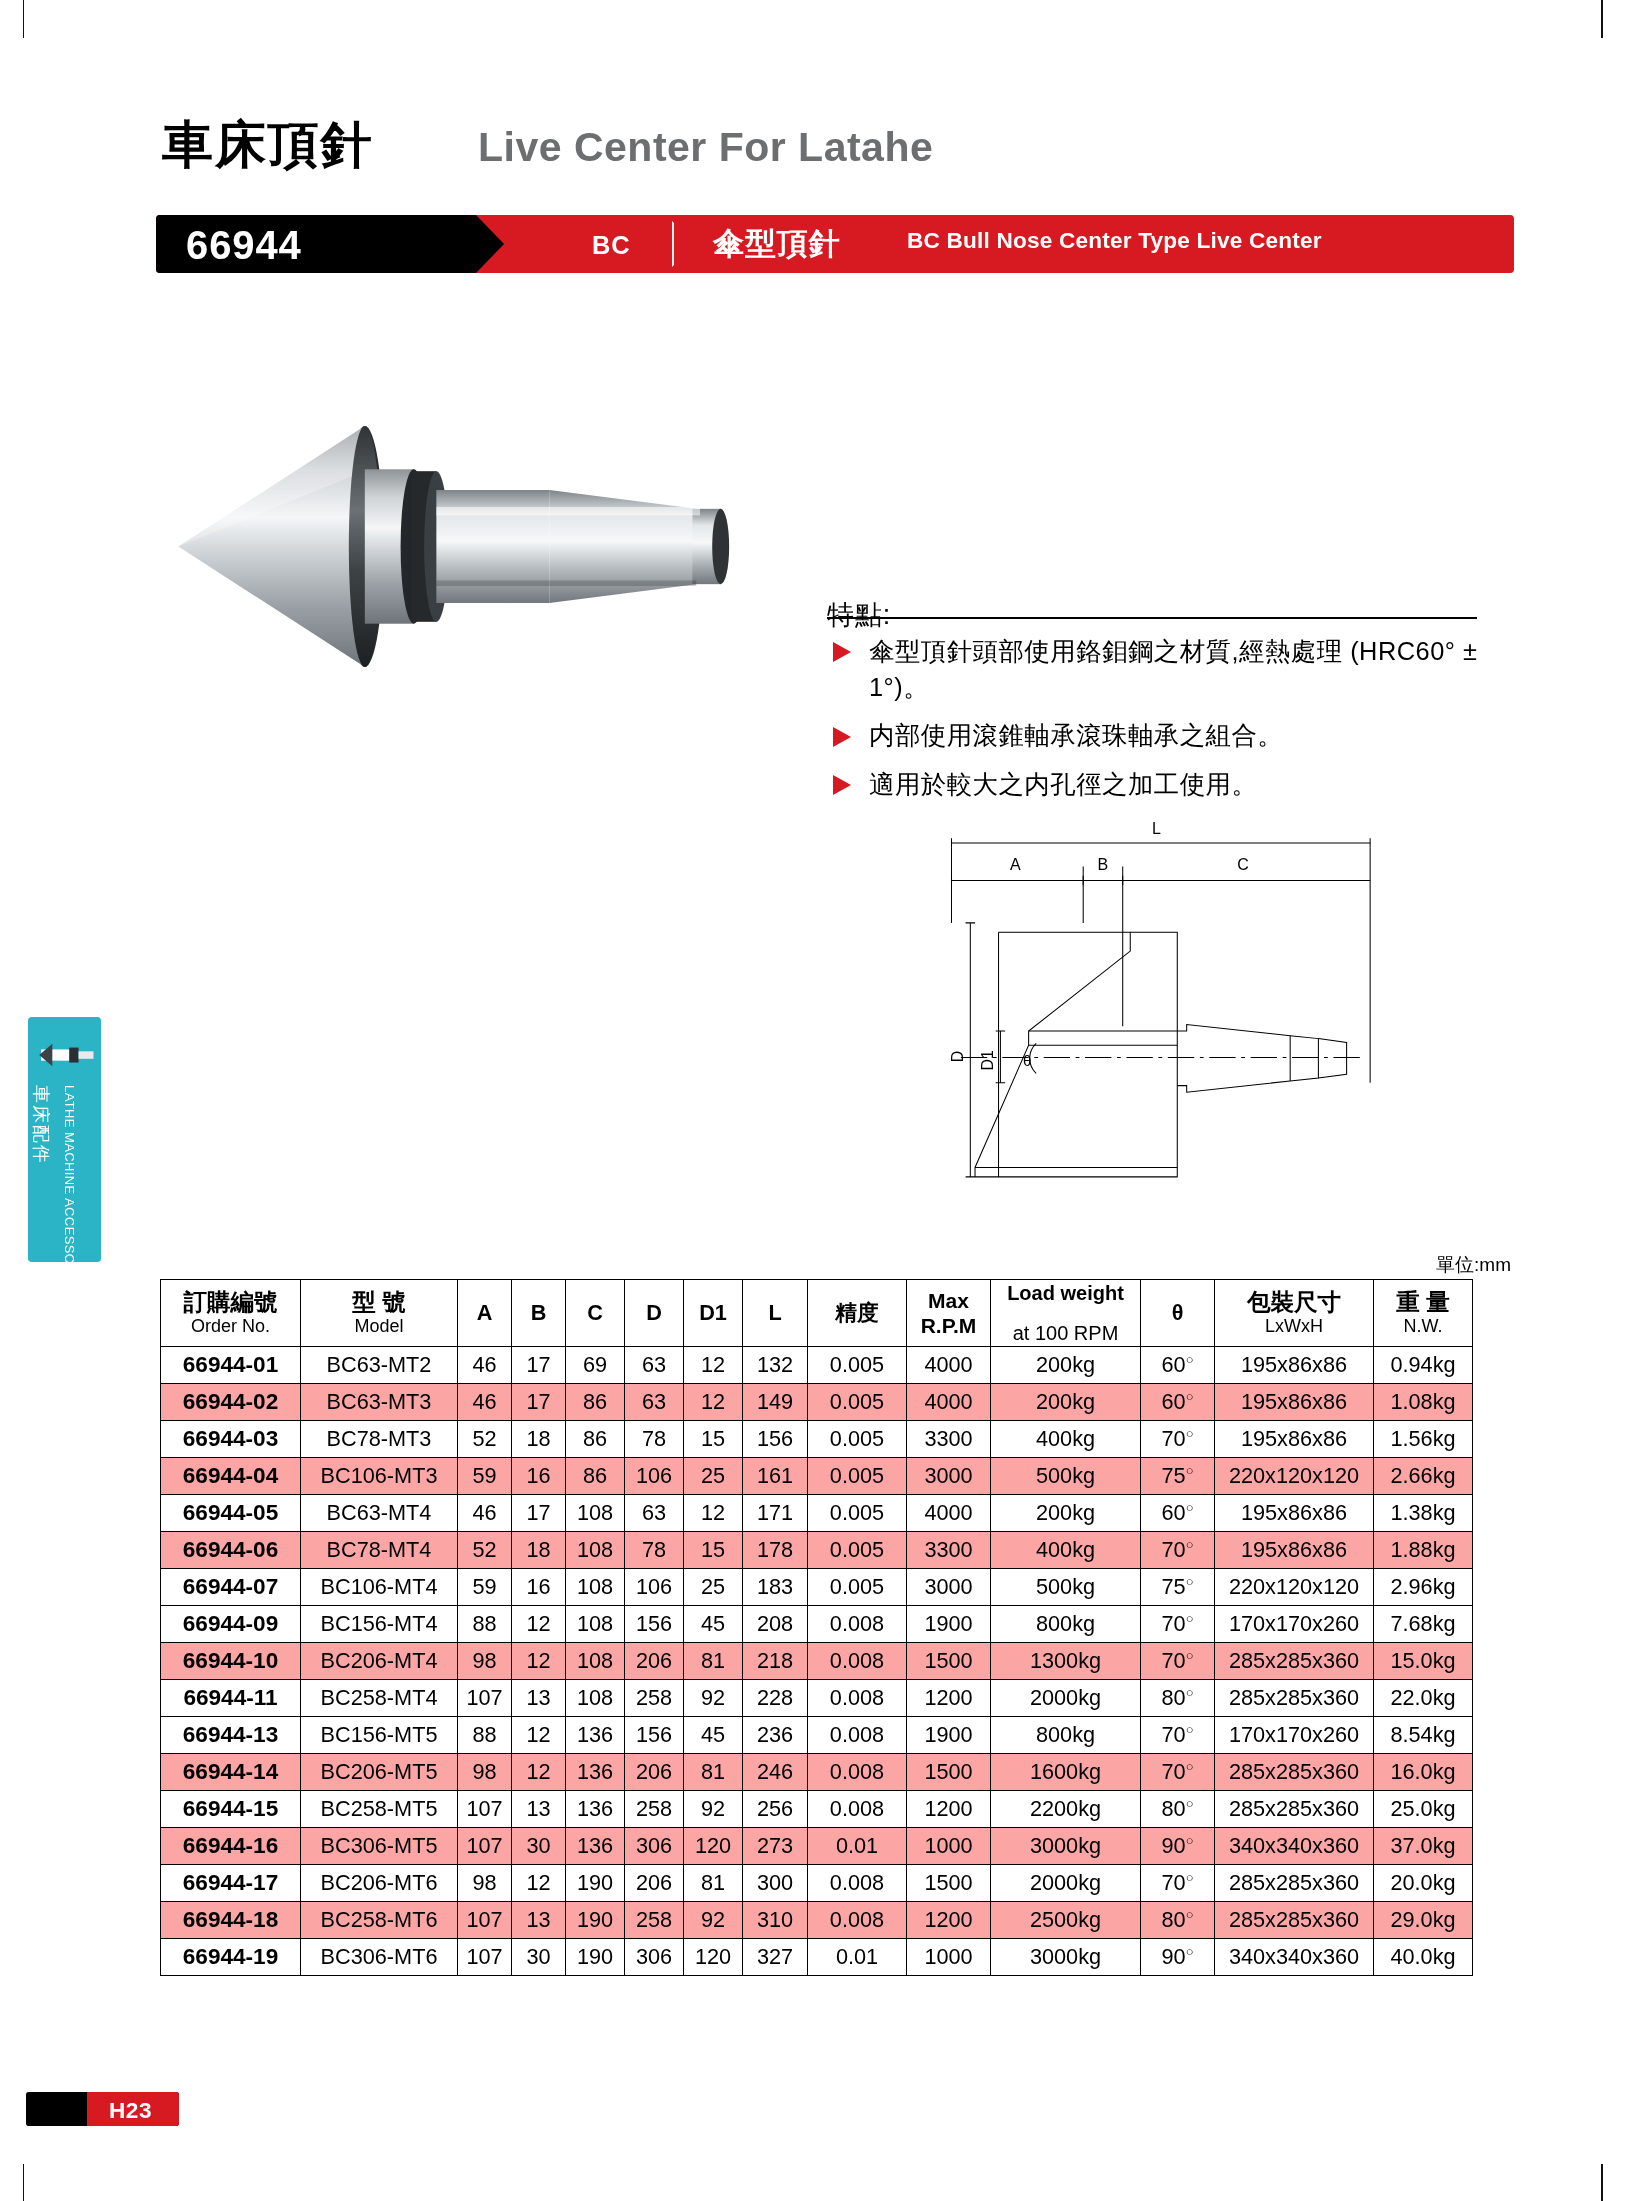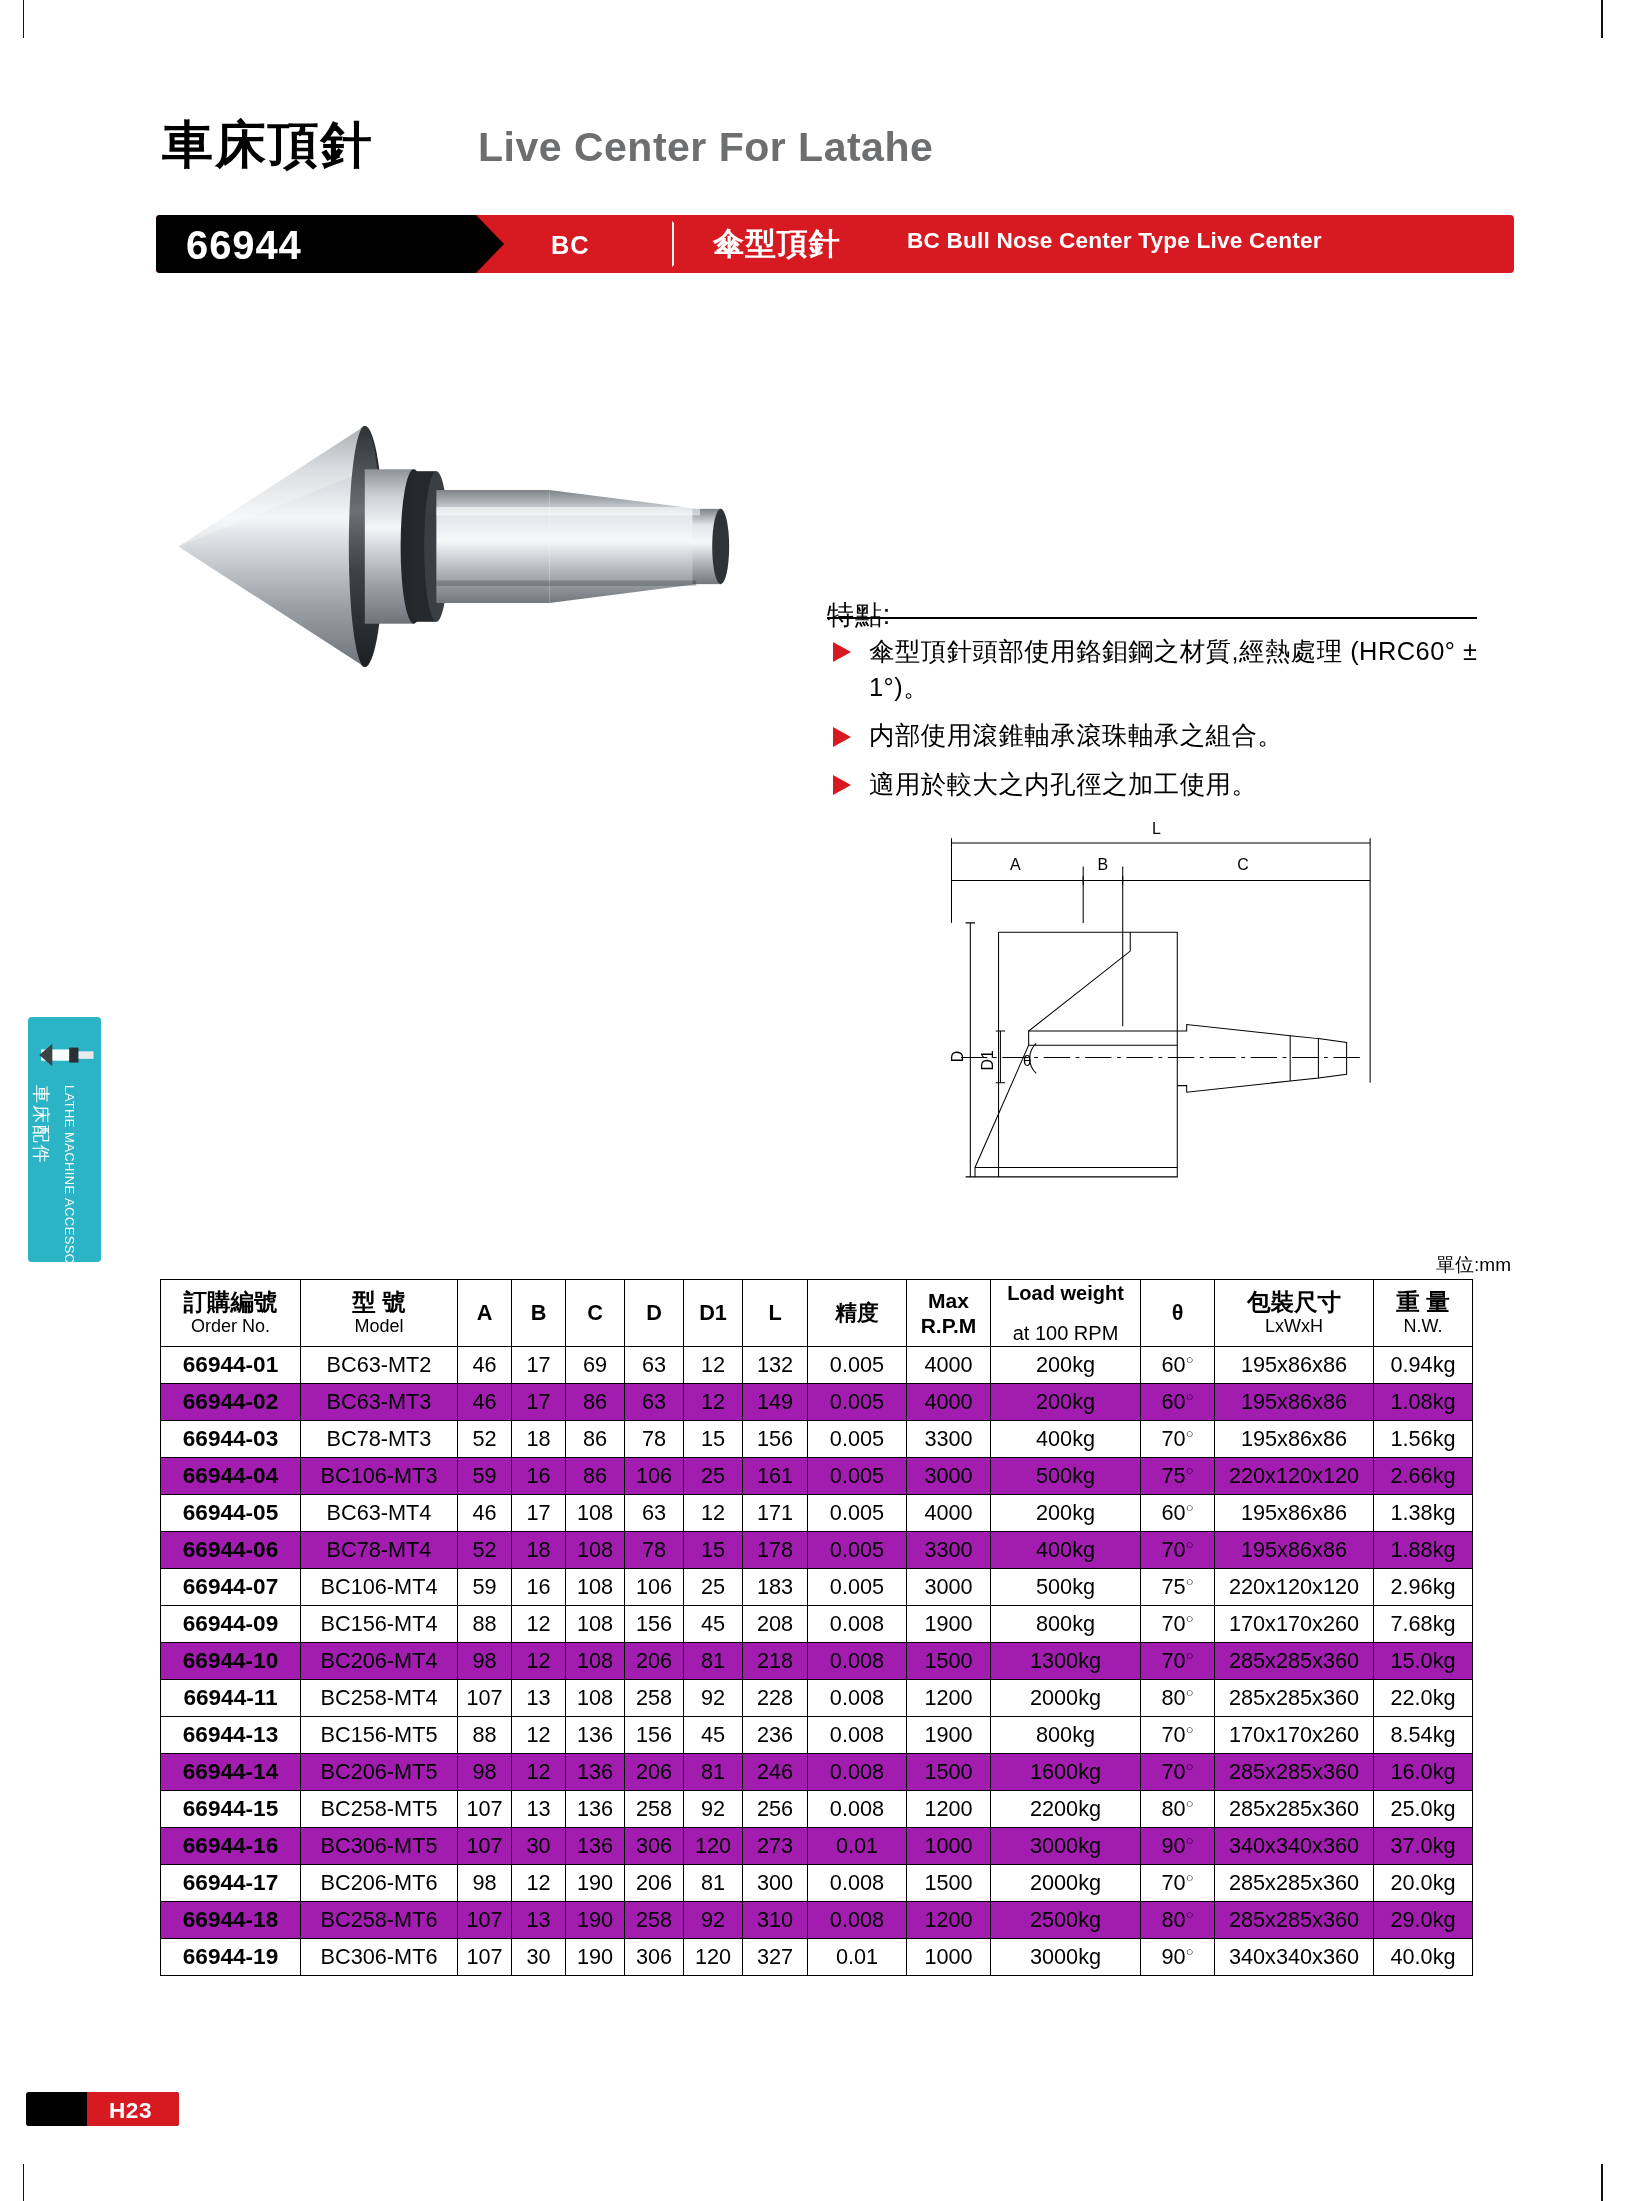--- a/index.html
+++ b/index.html
@@ -11,21 +11,21 @@
 
   
   .title-zh{position:absolute;left:162px;top:111px;font-size:51px;font-weight:bold;letter-spacing:1.9px;}
   .title-en{position:absolute;left:478px;top:124px;font-size:41px;font-weight:bold;color:#6d6e70;letter-spacing:0.5px;}
 
   .bar{position:absolute;left:156px;top:215px;width:1358px;height:66px;padding-left:32px;}
   .bar-red{position:absolute;left:0;top:0;width:1358px;height:58px;background:#d71921;border-radius:3.8px;}
   .bar-black{position:absolute;left:0;top:0;width:320px;height:58px;background:#000;border-radius:3.8px 0 0 3.8px;}
   .bar-black:after{content:"";position:absolute;right:-28px;top:0;width:0;height:0;border-top:29px solid transparent;border-bottom:29px solid transparent;border-left:28px solid #000;}
   .bar-code{position:absolute;left:30px;top:7.5px;font-size:40px;font-weight:bold;color:#fff;letter-spacing:0.9px;}
-  .bar-bc{position:absolute;left:395px;top:16px;font-size:25.4px;font-weight:bold;color:#fff;letter-spacing:0.9px;}
+  .bar-bc{position:absolute;left:436px;top:16px;font-size:25.4px;font-weight:bold;color:#fff;letter-spacing:0.9px;}
   .bar-chev{position:absolute;left:516px;top:5.6px;width:0;height:0;border-top:23.5px solid transparent;border-bottom:23.5px solid transparent;border-left:22.6px solid #fff;opacity:.95;}
   .bar-chev2{position:absolute;left:518px;top:5.6px;width:0;height:0;border-top:23.5px solid transparent;border-bottom:23.5px solid transparent;border-left:22.6px solid #d71921;}
   .bar-zh{position:absolute;left:557px;top:7.5px;font-size:31px;font-weight:bold;color:#fff;letter-spacing:0.9px;}
   .bar-en{position:absolute;left:751px;top:13px;font-size:22.6px;font-weight:bold;color:#fff;letter-spacing:0.2px;}
 
   
   .photo{position:absolute;left:169px;top:358px;width:659px;height:377px;}
 
   
   .feat-title{position:absolute;left:827px;top:597px;font-size:27px;font-weight:normal;letter-spacing:0.9px;}
@@ -42,21 +42,21 @@
   .side-zh{position:absolute;left:109px;top:-55px;font-size:18px;color:#fff;letter-spacing:0.9px;white-space:nowrap;}
   .side-en{position:absolute;left:109px;top:-32px;font-size:14px;color:#fff;letter-spacing:0.5px;white-space:nowrap;}
 
   
   .unit{position:absolute;right:134px;top:1252px;font-size:19px;}
   table.spec{position:absolute;left:160px;top:1279px;border-collapse:collapse;font-size:21.7px;}
   table.spec th,table.spec td{border:1.5px solid #000;text-align:center;padding:0;height:36px;}
   table.spec thead th{height:66px;font-weight:bold;line-height:1.2;}
   .hz{font-size:23.5px;font-weight:bold;display:block;}
   .he{font-size:18px;font-weight:normal;display:block;}
-  .alt{background:#a21caf;margin-top:7px;}
+  .alt{background:#fca5a5;margin-top:7px;}
   td.ord{font-weight:bold;font-size:22.6px;}
   .deg{font-size:13px;vertical-align:super;}
 
   
   .c-ord{width:139px;} .c-mod{width:156px;} .c-a{width:53px;} .c-b{width:53px;}
   .c-c{width:58px;} .c-d{width:58px;} .c-d1{width:58px;} .c-l{width:64px;}
   .c-acc{width:98px;} .c-rpm{width:83px;} .c-lw{width:149px;} .c-th{width:73px;}
   .c-pk{width:158px;} .c-nw{width:98px;}
 
   

